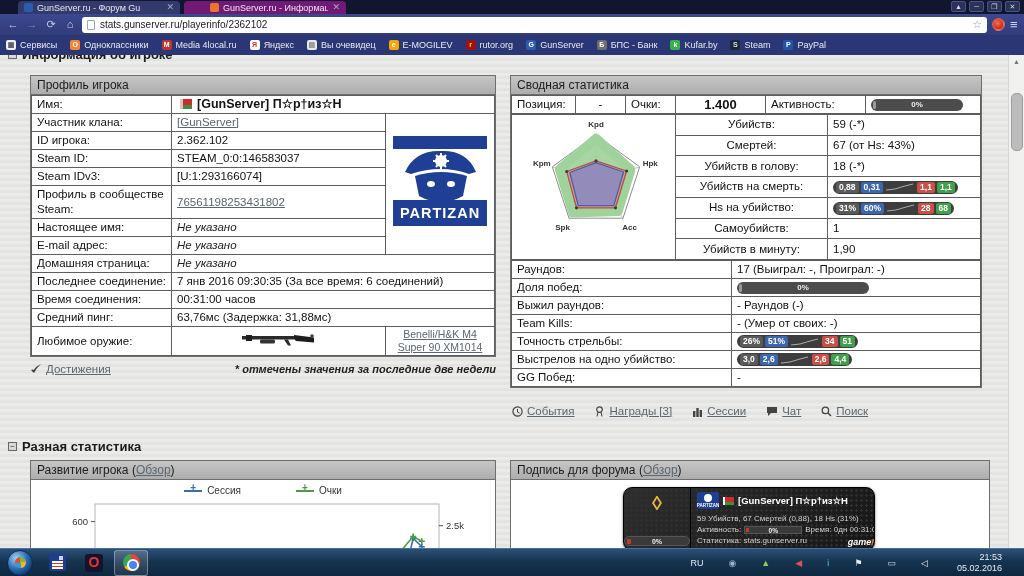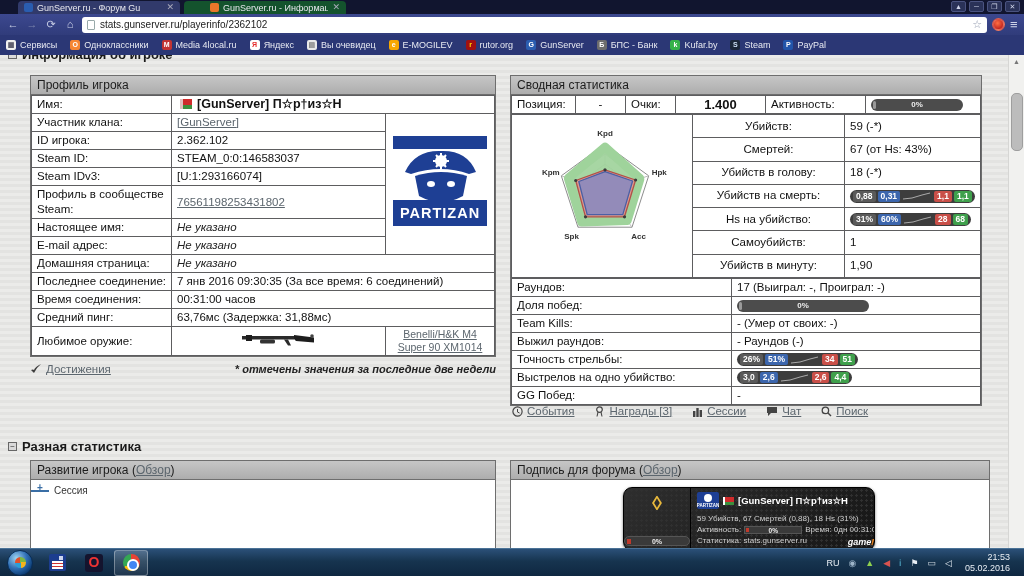--- a/index.html
+++ b/index.html
@@ -4,21 +4,21 @@
 <style>
   *{margin:0;padding:0;box-sizing:border-box;font-family:"Liberation Sans",sans-serif;}
   html,body{width:1024px;height:576px;overflow:hidden;background:#000;}
   .screen{position:relative;width:1024px;height:576px;overflow:hidden;}
 
   
   .chrome-top{position:absolute;top:0;left:0;right:0;height:14px;background:#11152f;}
   .tab{position:absolute;top:1px;height:13px;display:flex;align-items:center;gap:4px;
        padding:0 6px;border-radius:4px 4px 0 0;color:#e8e8ee;font-size:9px;white-space:nowrap;overflow:hidden;}
   .tab.inactive{left:18px;width:162px;background:#313a6b;}
-  .tab.active{left:184px;width:162px;background:#14532d;padding-left:26px;}
+  .tab.active{left:184px;width:162px;background:#701a75;padding-left:26px;}
   .favicon{width:9px;height:9px;border-radius:2px;flex:0 0 auto;}
   .f1{background:#2a5db0;}
   .f2{background:#e8772a;}
   .tab-title{flex:1;overflow:hidden;}
   .tab-close{color:#aab;font-size:9px;line-height:9px;}
   .win-buttons{position:absolute;right:4px;top:1px;display:flex;gap:3px;}
   .winbtn{width:15px;height:11px;background:#2a3258;border:1px solid #4a5380;border-radius:2px;
           color:#cfd4e8;font-size:7px;line-height:9px;text-align:center;}
   .toolbar{position:absolute;top:14px;left:0;right:0;height:21px;background:linear-gradient(#3c488f,#303c7b);
            display:flex;align-items:center;padding:0 6px;gap:5px;}
@@ -61,41 +61,41 @@
   .extra{width:102px;text-align:center;font-size:10.5px;line-height:13px;}
   .name-cell b{font-size:12.5px;}
   .flag{display:inline-block;width:15px;height:10px;margin-right:5px;vertical-align:-1px;
         background:linear-gradient(180deg,#cf2b2b 0 64%,#3d8f3d 64% 100%);
         border-left:3px solid #fff;box-shadow:inset 3px 0 0 #e0c0c0;}
   .muted{color:#222;}
   .lnk{color:#5c666e;text-decoration:underline;cursor:pointer;}
   .center{text-align:center;}
   .big-pts{font-weight:bold;font-size:13px;text-align:center;}
   .dash{text-align:center;}
-  .radar-cell{width:164px;vertical-align:top;padding:9px;}
+  .radar-cell{width:164px;vertical-align:top;padding:0;}
 
   .pbar{display:inline-block;position:relative;height:12px;background:#4c4c4c;border-radius:7px;
         color:#eee;font-size:8px;font-weight:bold;text-align:center;line-height:12px;vertical-align:middle;}
   .pbar::before{content:"";position:absolute;left:2px;top:2px;width:3px;height:8px;background:#9a9a9a;border-radius:2px;}
   .w92{width:92px;} .w132{width:132px;}
 
   .bb{display:inline-flex;align-items:center;gap:2px;background:#3d3d3d;border-radius:8px;
       padding:1px 3px;vertical-align:middle;}
   .badge{font-size:8.5px;font-weight:bold;color:#fff;border-radius:2px;padding:0 3px;line-height:11px;}
   .bd{background:#5a5a5a;} .bl{background:#3c66ad;} .br{background:#c94f48;} .bg{background:#3fa04c;}
   .spark{display:block;}
 
   .below-row{position:absolute;display:flex;align-items:center;font-size:11.5px;color:#222;}
   .ach-row{left:30px;top:308px;width:466px;justify-content:space-between;}
   .foot-note{font-style:italic;font-weight:bold;font-size:11px;}
   .links-row{left:512px;top:350px;gap:20px;}
   .ico-lnk{display:flex;align-items:center;gap:4px;}
   .ico-lnk svg{display:block;}
 
-  .legend{display:flex;justify-content:center;gap:55px;padding:5px 0 2px;font-size:10px;color:#333;flex-direction:column;}
+  .legend{display:flex;justify-content:center;gap:55px;padding:5px 0 2px;font-size:10px;color:#333;}
   .legend-item{display:flex;align-items:center;gap:5px;}
   .legend-marker{display:inline-block;width:18px;height:2px;position:relative;}
   .legend-marker::after{content:"+";position:absolute;left:6px;top:-8px;font-weight:bold;font-size:10px;color:inherit;}
 
   
   .sig-card{position:absolute;left:112px;top:26px;width:252px;height:64px;border-radius:9px;
             background:radial-gradient(#303030 1px,transparent 1.4px) 0 0/5px 5px,linear-gradient(135deg,#2e2e2e,#161616);
             border:1px solid #000;display:flex;color:#ddd;overflow:hidden;box-shadow:0 1px 3px #0008;}
   .sig-left{width:88px;border-right:1px solid #000;display:flex;flex-direction:column;align-items:center;justify-content:space-between;padding:5px 0 4px;}
   .rank-ico{color:#e8b center;color:#e9b93c;font-size:20px;line-height:20px;font-weight:bold;}
@@ -132,21 +132,21 @@
   .floppy{width:17px;height:17px;background:#1c3d8f;border-radius:2px;position:relative;}
   .floppy::after{content:"";position:absolute;left:3px;bottom:2px;width:11px;height:8px;
                  background:repeating-linear-gradient(180deg,#fff 0 2px,#c33 2px 3px);}
   .floppy::before{content:"";position:absolute;right:3px;top:2px;width:4px;height:4px;background:#cdd6ee;}
   .opera-tile{width:18px;height:18px;background:#14142e;border-radius:3px;color:#e33;
               font-weight:bold;font-size:14px;line-height:17px;text-align:center;}
   .chrome-ico{width:17px;height:17px;border-radius:50%;position:relative;
               background:conic-gradient(#e84335 0 33%,#fbbc05 33% 66%,#34a853 66% 100%);}
   .chrome-ico::after{content:"";position:absolute;left:4.5px;top:4.5px;width:8px;height:8px;border-radius:50%;
                      background:#4285f4;border:2px solid #fff;}
-  .tray{margin-left:auto;display:flex;align-items:center;gap:9px;padding-right:14px;color:#e8eef4;}
+  .tray{margin-left:auto;display:flex;align-items:center;gap:25px;padding-right:22px;color:#e8eef4;}
   .tray-lang{font-size:9px;}
   .tray-ico{font-size:9px;line-height:10px;}
   .clock{font-size:9px;line-height:11px;text-align:right;padding-left:4px;}
 </style>
 </head>
 <body>
 
 <div class="screen">
 
   <div class="chrome-top">
@@ -420,26 +420,26 @@
           <tbody>
             <tr>
               <td class="lblC">Раундов:</td>
               <td class="val">17 (Выиграл: -, Проиграл: -)</td>
             </tr>
             <tr>
               <td class="lblC">Доля побед:</td>
               <td class="val"><span class="pbar w132">0%</span></td>
             </tr>
             <tr>
+              <td class="lblC">Выжил раундов:</td>
+              <td class="val">- Раундов (-)</td>
+            </tr>
+            <tr>
               <td class="lblC">Team Kills:</td>
               <td class="val">- (Умер от своих: -)</td>
-            </tr>
-            <tr>
-              <td class="lblC">Выжил раундов:</td>
-              <td class="val">- Раундов (-)</td>
             </tr>
             <tr>
               <td class="lblC">Точность стрельбы:</td>
               <td class="val"><span class="bb">
                   <span class="badge bd">26%</span>
                   <span class="badge bl">51%</span>
                   <svg class="spark" width="30" height="10">
                     <polyline points="1,8 10,7 20,4 28,2" fill="none" stroke="#aaa" stroke-width="1"></polyline>
                   </svg>
                   <span class="badge br">34</span>

